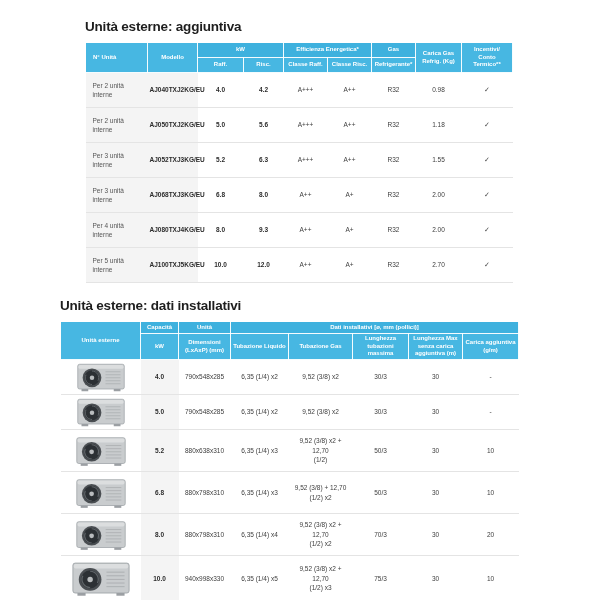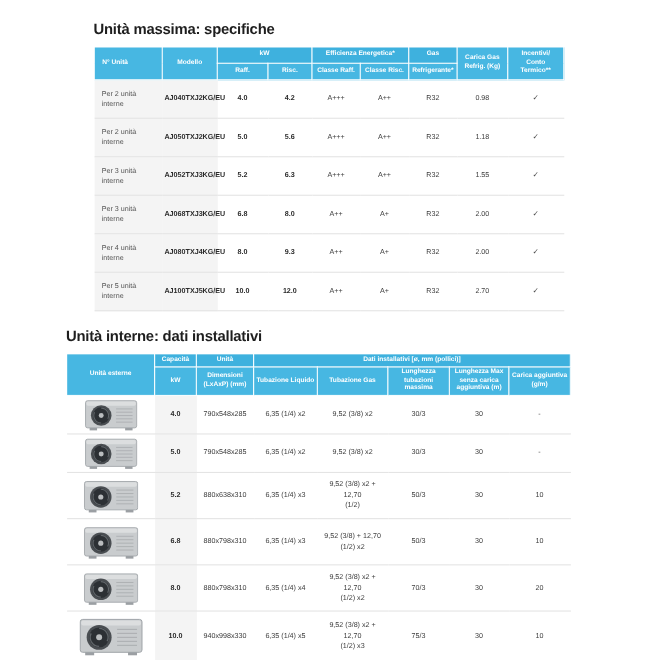--- a/index.html
+++ b/index.html
@@ -66,21 +66,21 @@
       <line x1="38" y1="29" x2="58" y2="29"></line>
     </g>
     <rect x="6" y="36" width="9" height="3" fill="#9b9fa3"></rect>
     <rect x="49" y="36" width="9" height="3" fill="#9b9fa3"></rect>
   </symbol>
 </svg>
 
 <div>
 
   <section class="sec sec1">
-    <h2>Unità massima: specifiche</h2>
+    <h2>Unità esterne: aggiuntiva</h2>
     <table class="tbl1">
       <colgroup>
         <col style="width:62px">
           <col style="width:50px">
           <col style="width:46px">
         <col style="width:40px">
           <col style="width:44px">
           <col style="width:44px">
         <col style="width:44px">
           <col style="width:46px">
@@ -171,21 +171,21 @@
           <td>A+</td>
           <td>R32</td>
           <td>2.70</td>
           <td><span class="check">✓</span></td>
         </tr>
       </tbody>
     </table>
   </section>
 
   <section class="sec sec2">
-    <h2>Unità interne: dati installativi</h2>
+    <h2>Unità esterne: dati installativi</h2>
     <table class="tbl2">
       <colgroup>
         <col style="width:80px">
           <col style="width:38px">
           <col style="width:52px">
         <col style="width:58px">
           <col style="width:64px">
           <col style="width:56px">
         <col style="width:54px">
           <col style="width:56px">

